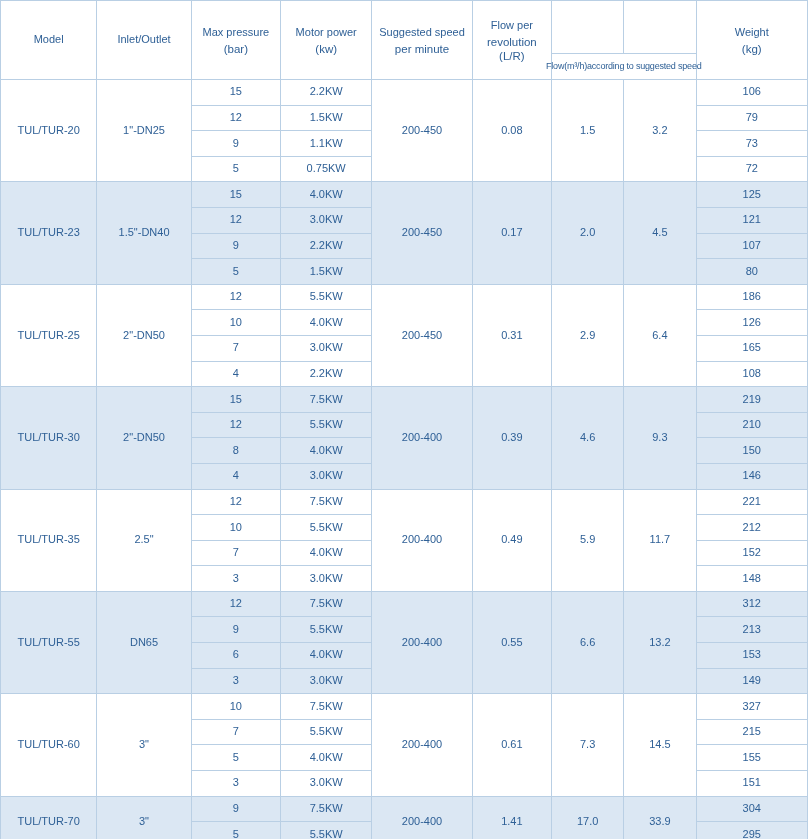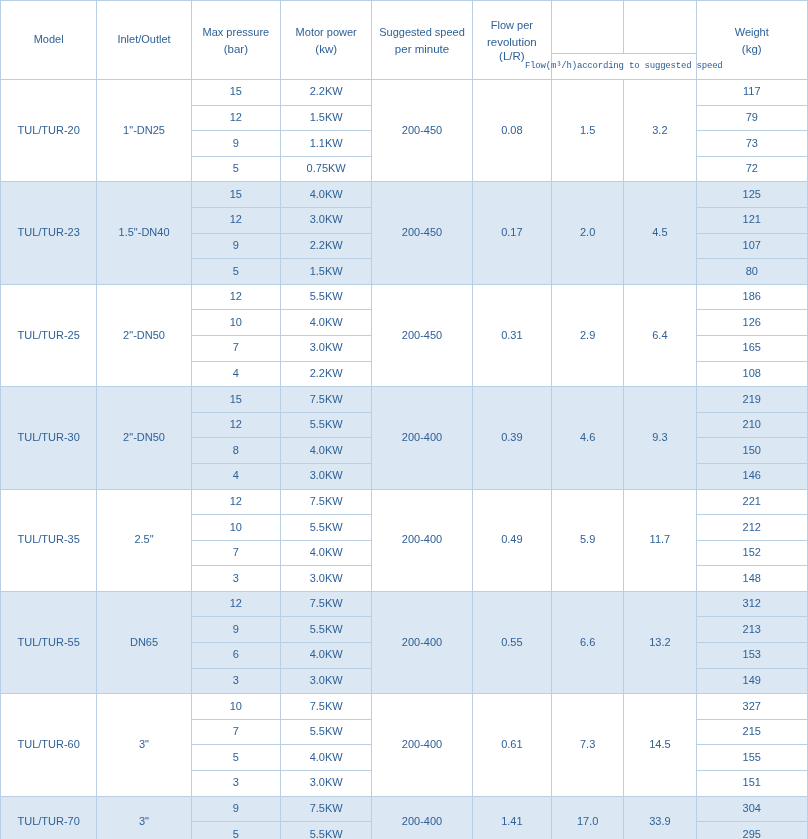--- a/index.html
+++ b/index.html
@@ -59,21 +59,20 @@
     border-right: 1px solid #b9cfe4;
   }
   .flow-head .flow-note {
     height: 25px;
     display: flex;
     align-items: center;
     justify-content: center;
     font-size: 9px;
     white-space: nowrap;
     letter-spacing: -0.2px;
-    font-family: Liberation Mono, monospace;
   }
   tbody td {
     height: 24.6px;
   }
   .band-alt td {
     background: #dbe7f3;
   }
   .band-plain td {
     background: #ffffff;
   }
@@ -147,21 +146,21 @@
   <tbody id="table-body">
       <tr class="band-plain">
         <td rowspan="4">TUL/TUR-20</td>
         <td rowspan="4">1"-DN25</td>
         <td>15</td>
         <td>2.2KW</td>
         <td rowspan="4">200-450</td>
         <td rowspan="4">0.08</td>
         <td rowspan="4">1.5</td>
         <td rowspan="4">3.2</td>
-        <td>117</td>
+        <td>106</td>
       </tr>
       <tr class="band-plain">
         <td>12</td>
         <td>1.5KW</td>
         <td>79</td>
       </tr>
       <tr class="band-plain">
         <td>9</td>
         <td>1.1KW</td>
         <td>73</td>

